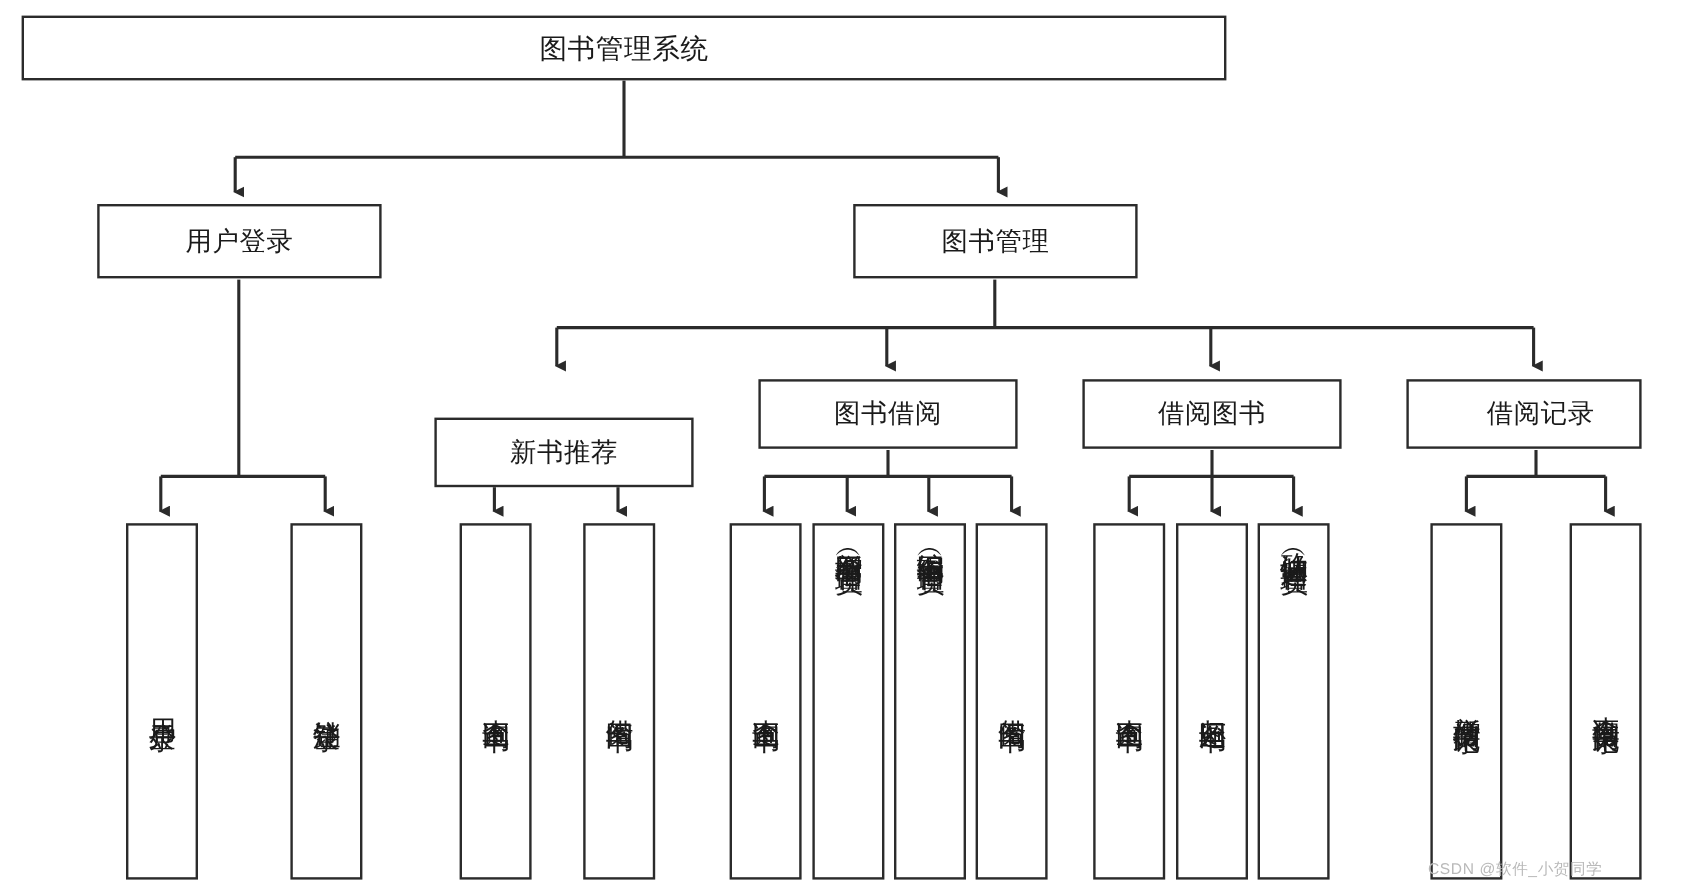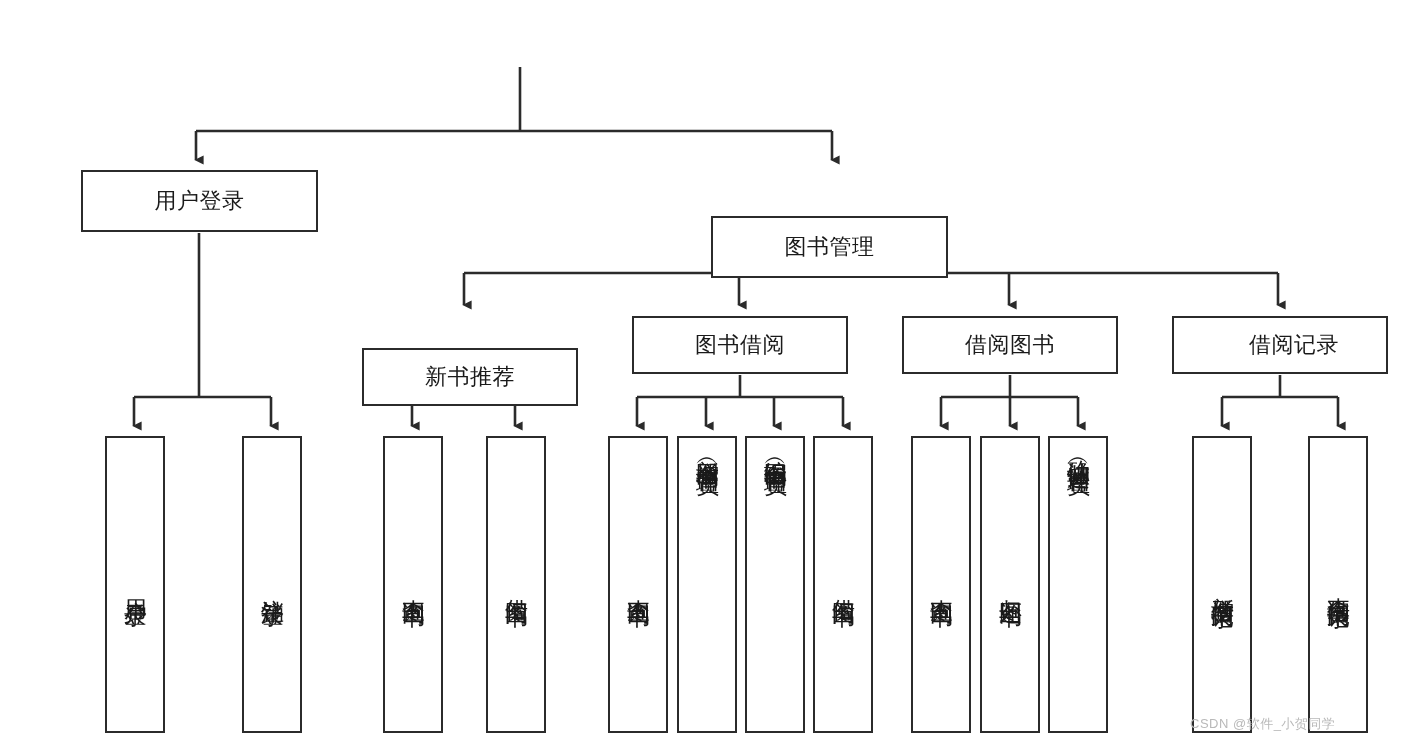--- a/index.html
+++ b/index.html
@@ -121,38 +121,41 @@
       <path d="M1010,397 L1010,426" marker-end="url(#arrow)"></path>
       <path d="M1078,397 L1078,426" marker-end="url(#arrow)"></path>
 
       <path d="M1280,375 L1280,397"></path>
       <path d="M1222,397 L1338,397"></path>
       <path d="M1222,397 L1222,426" marker-end="url(#arrow)"></path>
       <path d="M1338,397 L1338,426" marker-end="url(#arrow)"></path>
     </g>
   </svg>
 
+  <div class="node horiz root" style="left:18px; top:13px; width:1004px; height:54px;">
+    <span class="label">图书管理系统</span>
+  </div>
 
   <div class="node horiz" style="left:81px; top:170px; width:237px; height:62px;">
     <span class="label">用户登录</span>
   </div>
-  <div class="node horiz" style="left:711px; top:170px; width:237px; height:62px;margin-top:46px;">
+  <div class="node horiz" style="left:711px; top:170px; width:237px; height:62px;">
     <span class="label">图书管理</span>
   </div>
 
   <div class="node horiz" style="left:362px; top:316px; width:216px; height:58px;margin-top:32px;">
     <span class="label">新书推荐</span>
   </div>
   <div class="node horiz" style="left:632px; top:316px; width:216px; height:58px;">
     <span class="label">图书借阅</span>
   </div>
   <div class="node horiz" style="left:902px; top:316px; width:216px; height:58px;">
     <span class="label">借阅图书</span>
   </div>
-  <div class="node horiz" style="left:1172px; top:316px; width:216px; height:58px;padding-left:28px;">
+  <div class="node horiz" style="left:1172px; top:316px; width:196px; height:58px;padding-left:28px;">
     <span class="label">借阅记录</span>
   </div>
 
   <div class="node leaf" style="left:105px; top:436px; width:60px; height:297px;">
     <span class="label">用户登录</span>
   </div>
   <div class="node leaf" style="left:242px; top:436px; width:60px; height:297px;">
     <span class="label">注销登录</span>
   </div>
 

